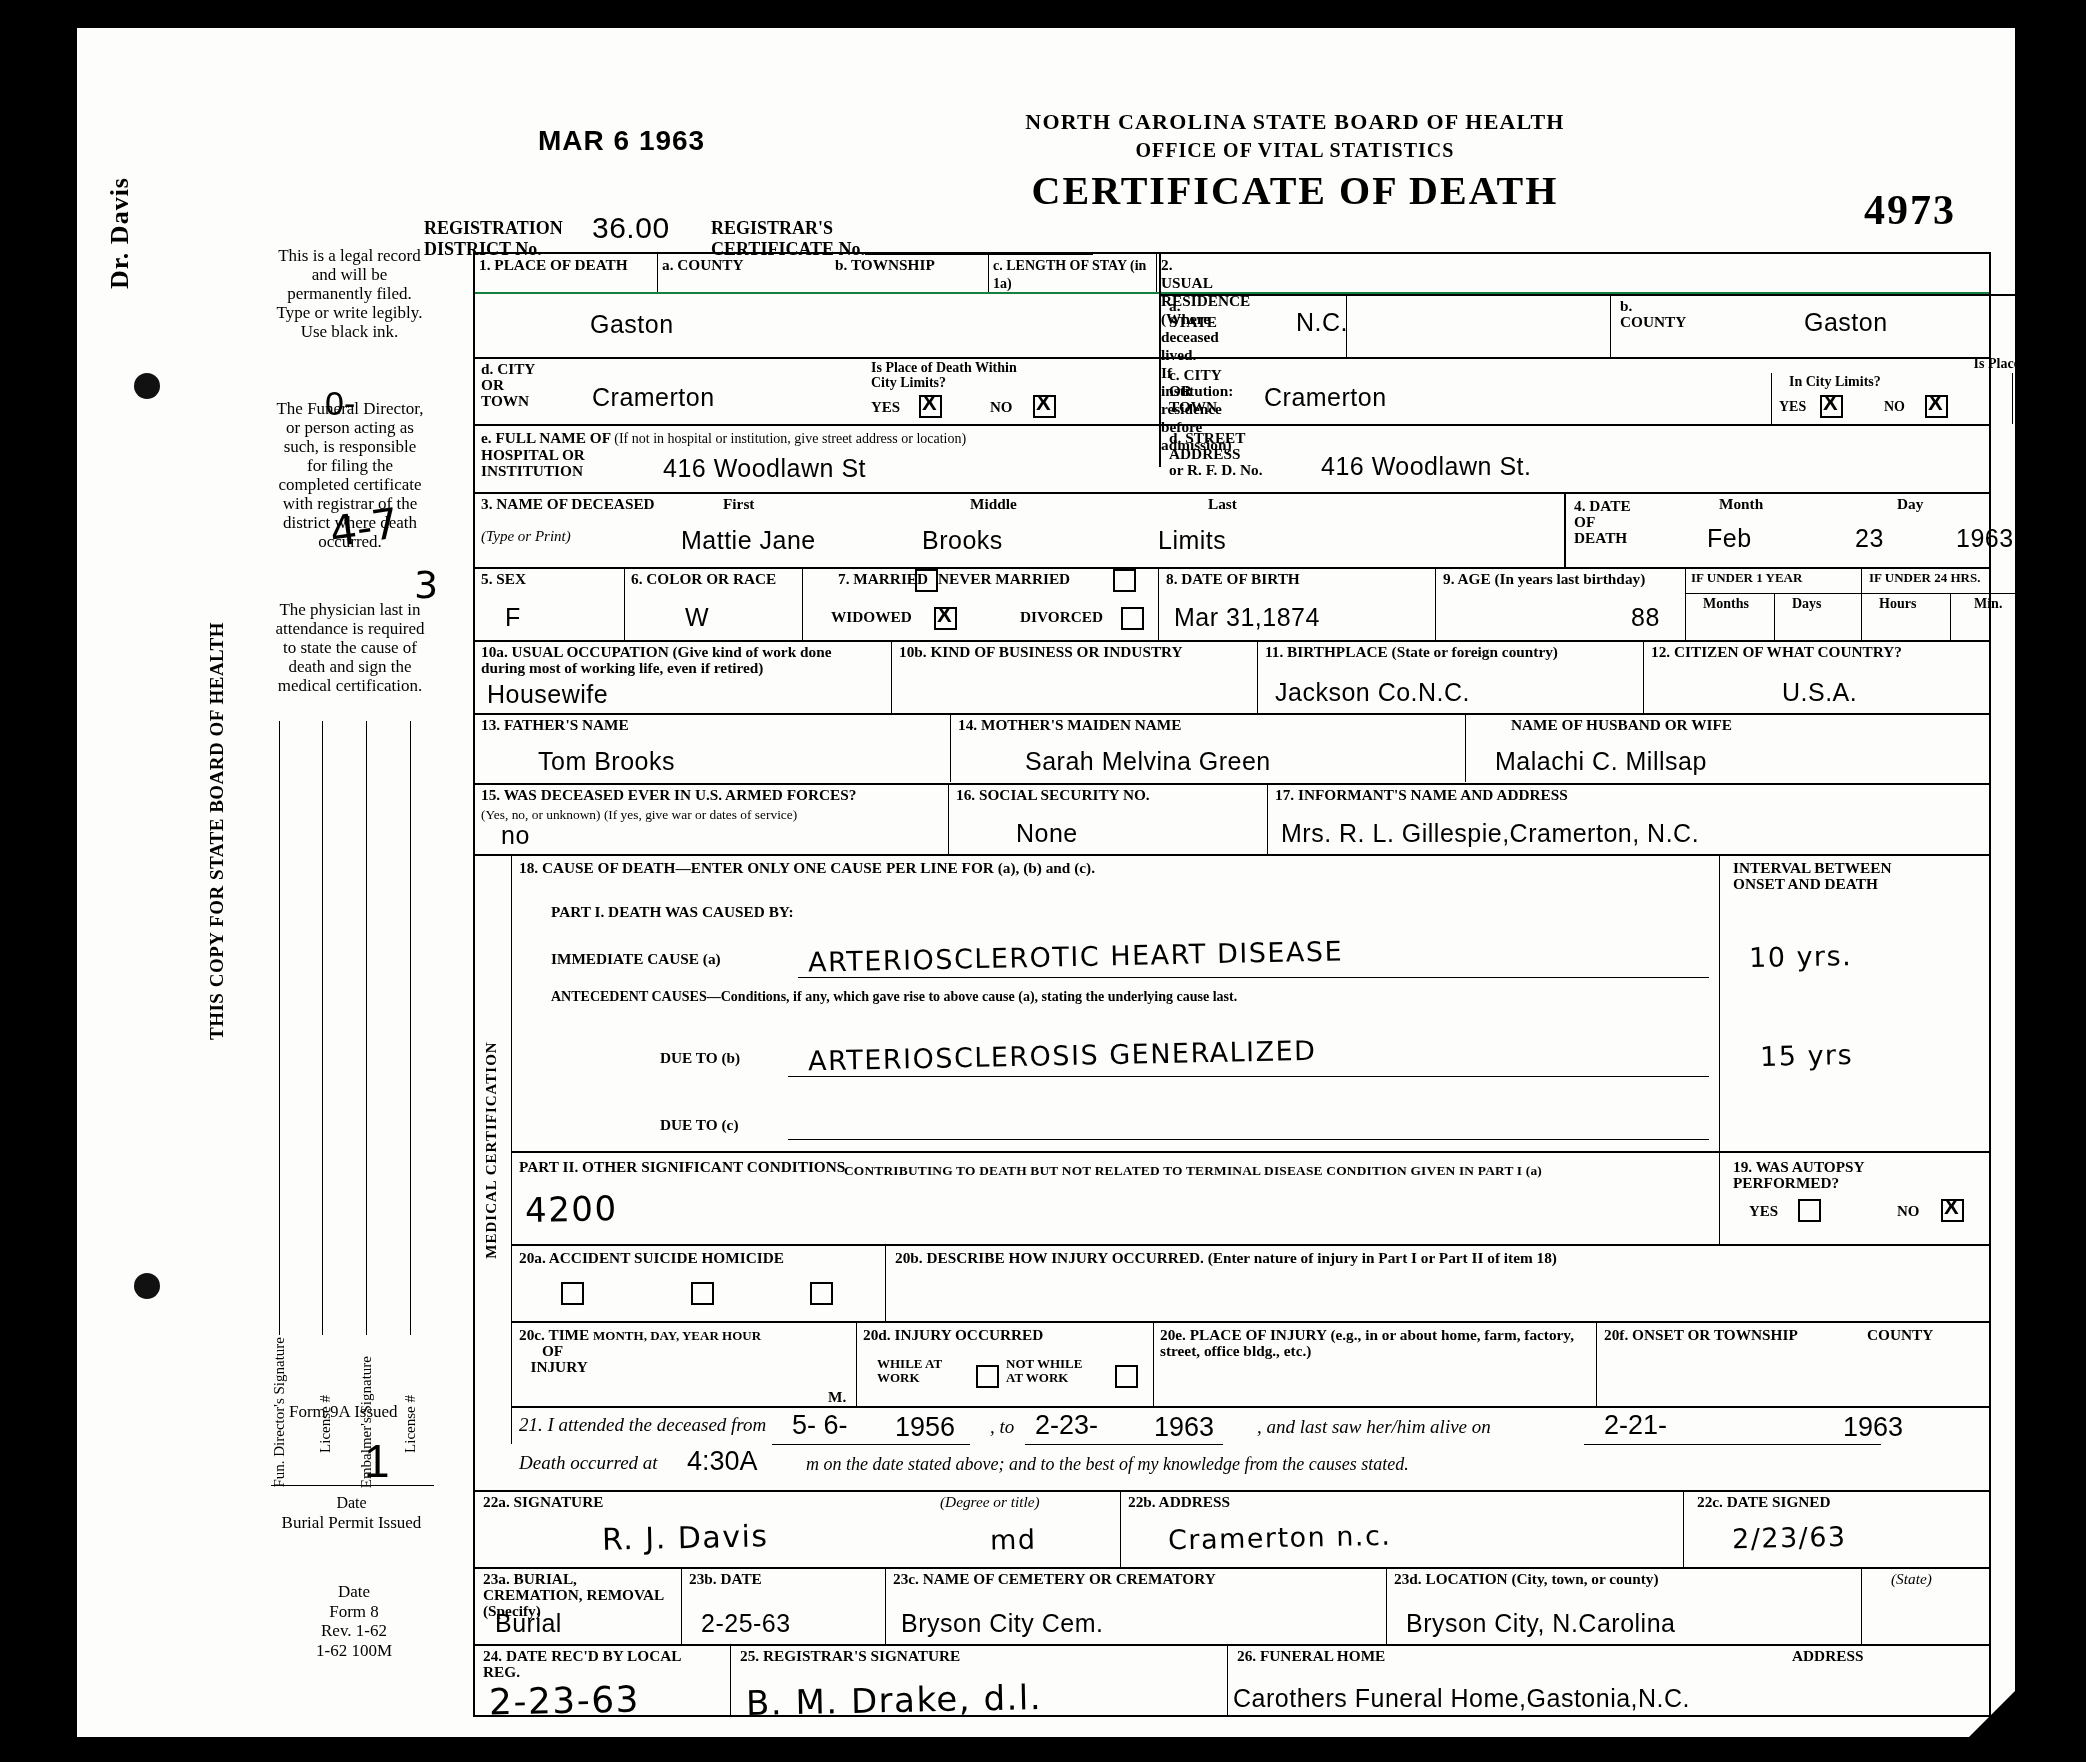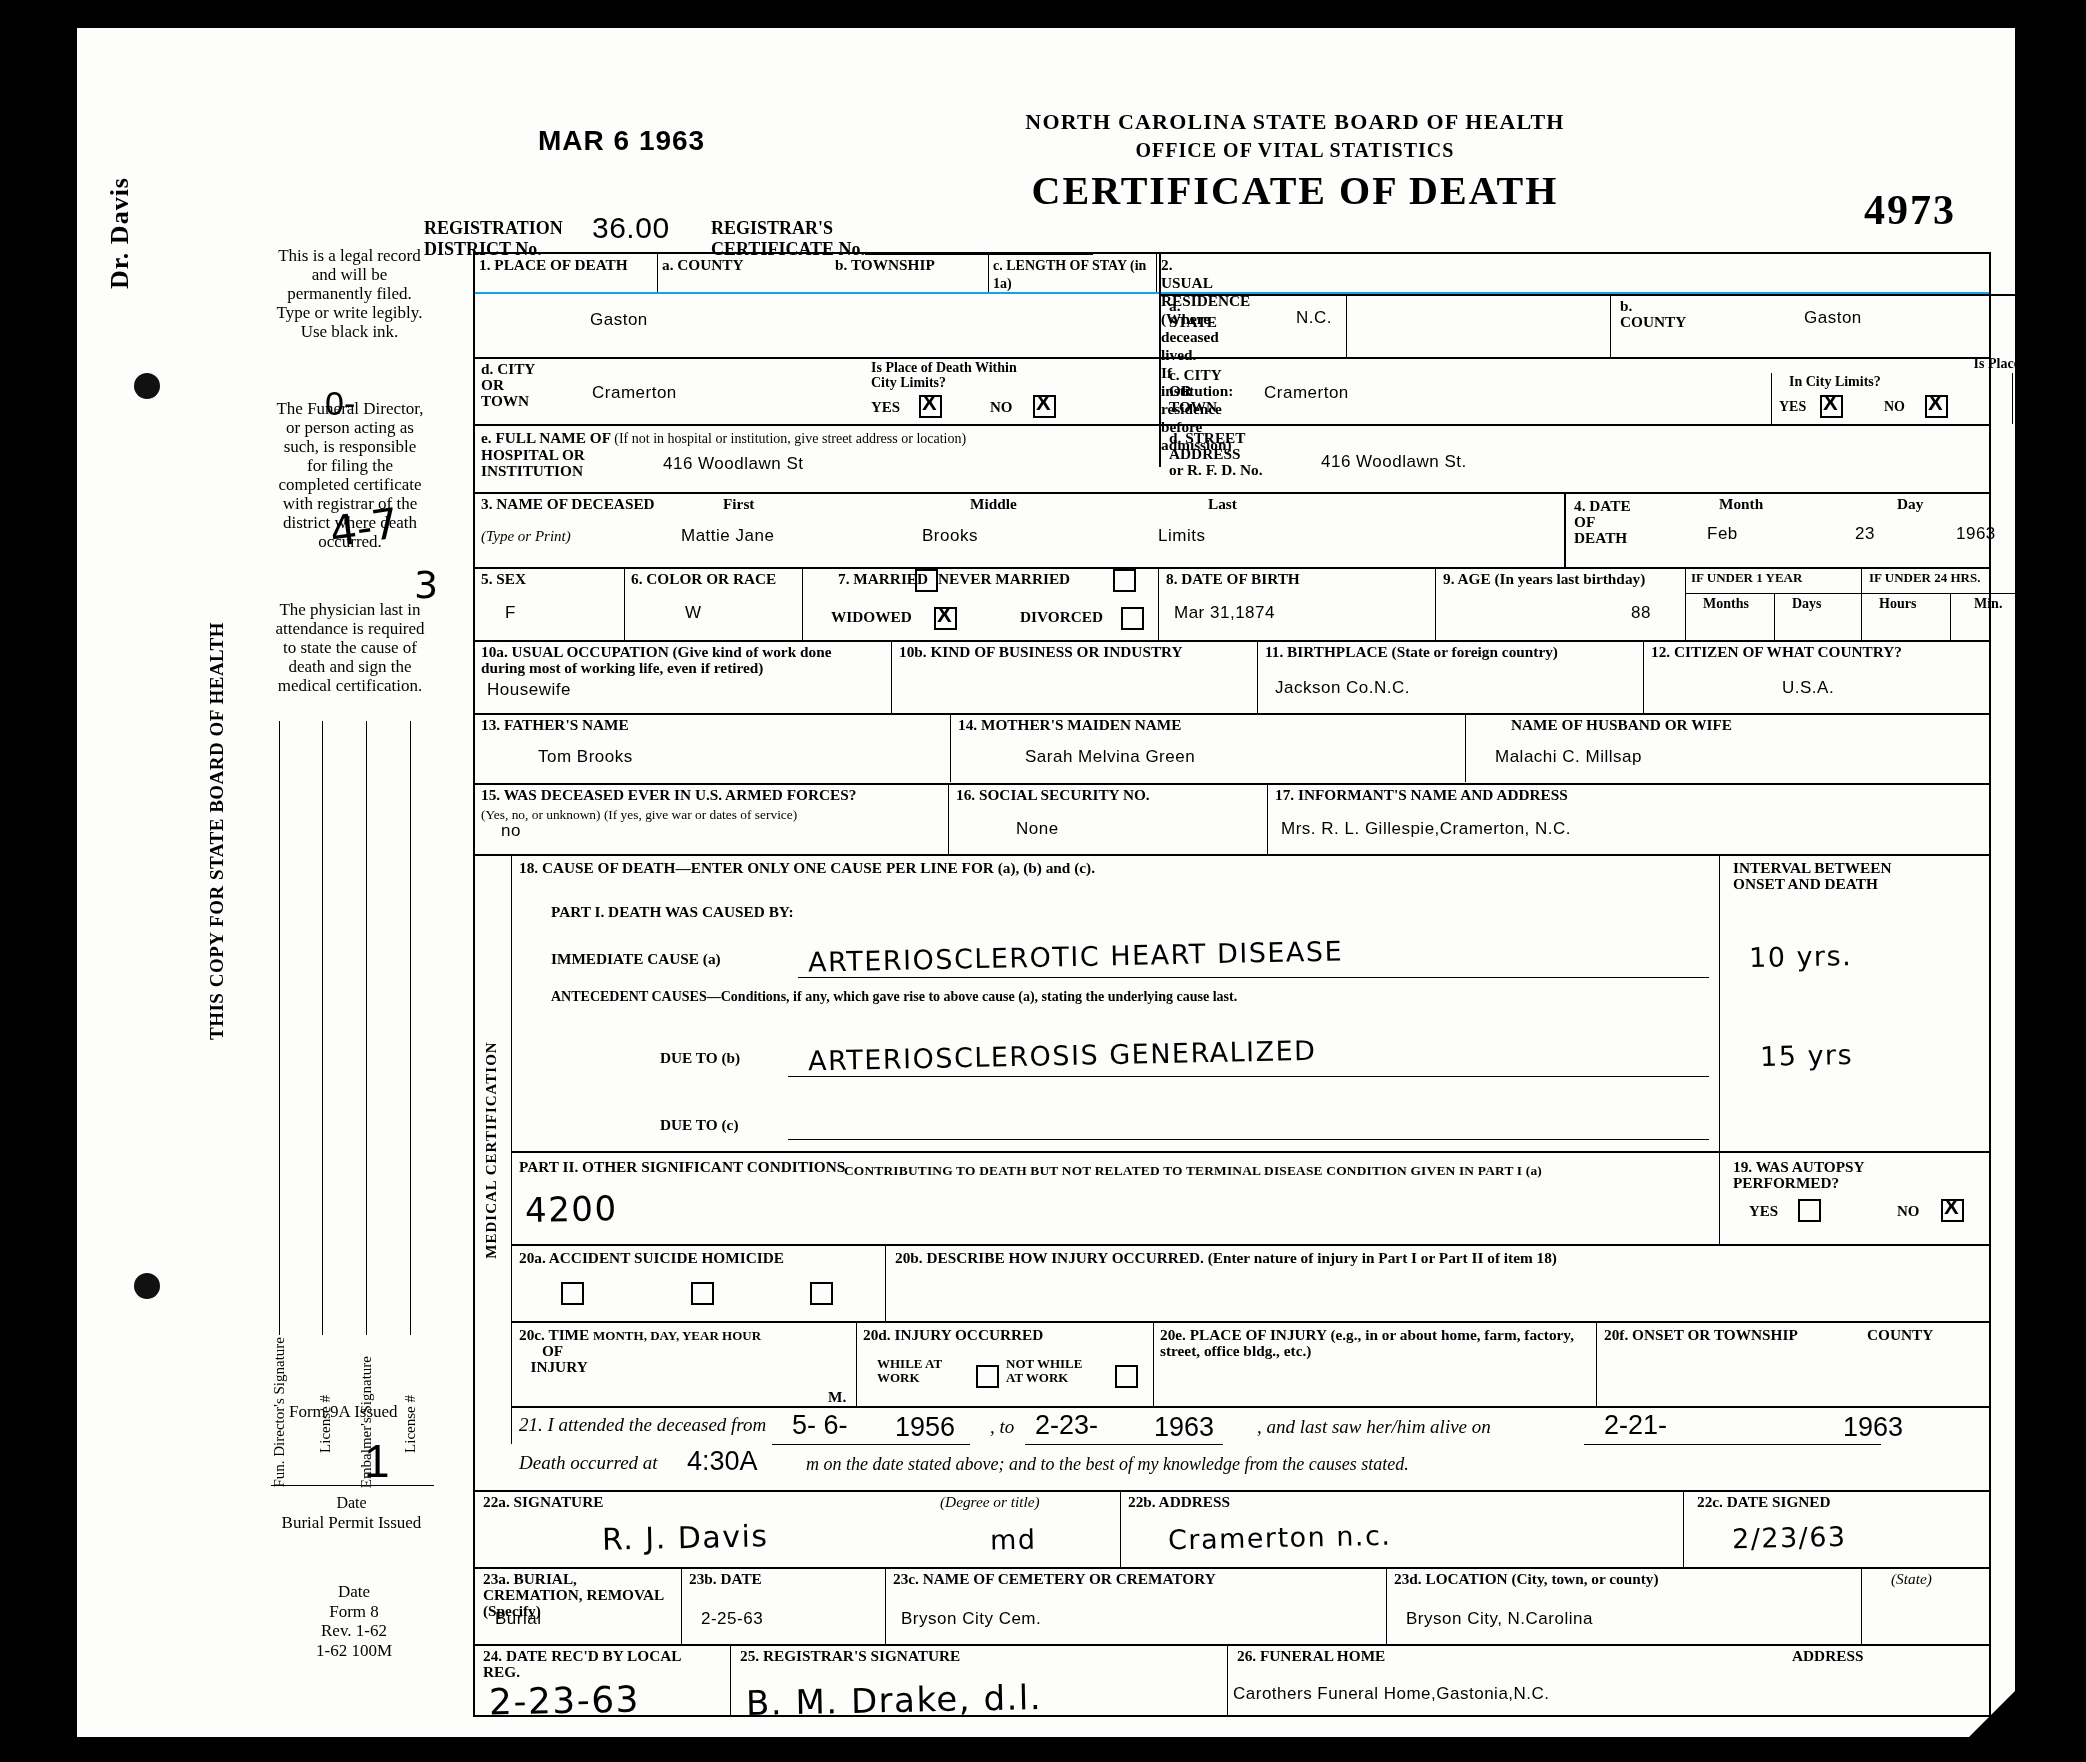--- a/index.html
+++ b/index.html
@@ -27,26 +27,26 @@
   #hdr .l2{position:absolute;left:515px;top:111px;width:752px;text-align:center;font-size:20px;font-weight:bold;letter-spacing:1px;}
   #hdr .l3{position:absolute;left:416px;top:139px;width:950px;text-align:center;font-size:40px;font-weight:bold;letter-spacing:2px;}
   #stampdate{position:absolute;left:134px;top:97px;font-size:28px;font-weight:bold;letter-spacing:1px;font-family:"Liberation Sans",sans-serif;}
   #certno{position:absolute;right:59px;top:158px;font-size:42px;font-weight:bold;letter-spacing:2px;}
   #regline{position:absolute;left:20px;top:190px;font-size:18px;font-weight:bold;}
   #regno{position:absolute;left:188px;top:183px;font-size:30px;font-family:"Liberation Sans",sans-serif;}
   #regline2{position:absolute;left:307px;top:190px;font-size:18px;font-weight:bold;}
   #regline2 .u{display:inline-block;border-bottom:1px solid #000;width:228px;}
   
   #grid{position:absolute;left:396px;top:224px;right:24px;bottom:20px;border:2px solid #000;}
-  .row{position:relative;border-bottom:2px solid #0ea5e9;box-sizing:border-box;}
+  .row{position:relative;border-bottom:2px solid #15803d;box-sizing:border-box;}
   .cell{position:relative;box-sizing:border-box;float:left;height:100%;border-right:1px solid #000;padding:2px 4px;}
   .cell.last{border-right:none;}
   .lbl{font-size:15.3px;font-weight:bold;line-height:1.05;}
   .lbl .lt{font-weight:normal;font-size:14px;}
-  .val{font-family:"Liberation Sans",sans-serif;font-size:17px;letter-spacing:0.5px;}
+  .val{font-family:"Liberation Sans",sans-serif;font-size:25px;letter-spacing:0.5px;}
   .hand{font-family:"Liberation Sans",sans-serif;font-size:27px;}
   .cbx{display:inline-block;width:19px;height:19px;border:2px solid #000;vertical-align:-3px;margin:0 4px;position:relative;}
   .cbx.x:after{content:"X";position:absolute;left:1px;top:-7px;font-size:22px;font-weight:bold;font-family:"Liberation Sans",sans-serif;}
   .u{border-bottom:1px solid #000;display:inline-block;}
   
   .cursive{font-family:"DejaVu Sans",sans-serif;font-size:27px;letter-spacing:1.5px;transform:rotate(-1.2deg);display:inline-block;}
   .vert-med{position:absolute;left:0;top:0;width:36px;height:100%;border-right:1px solid #000;}
   .vert-med span{position:absolute;left:8px;top:50%;transform:translateY(-50%) rotate(180deg);writing-mode:vertical-rl;font-size:15px;font-weight:bold;letter-spacing:1px;}
 </style>
 </head>

